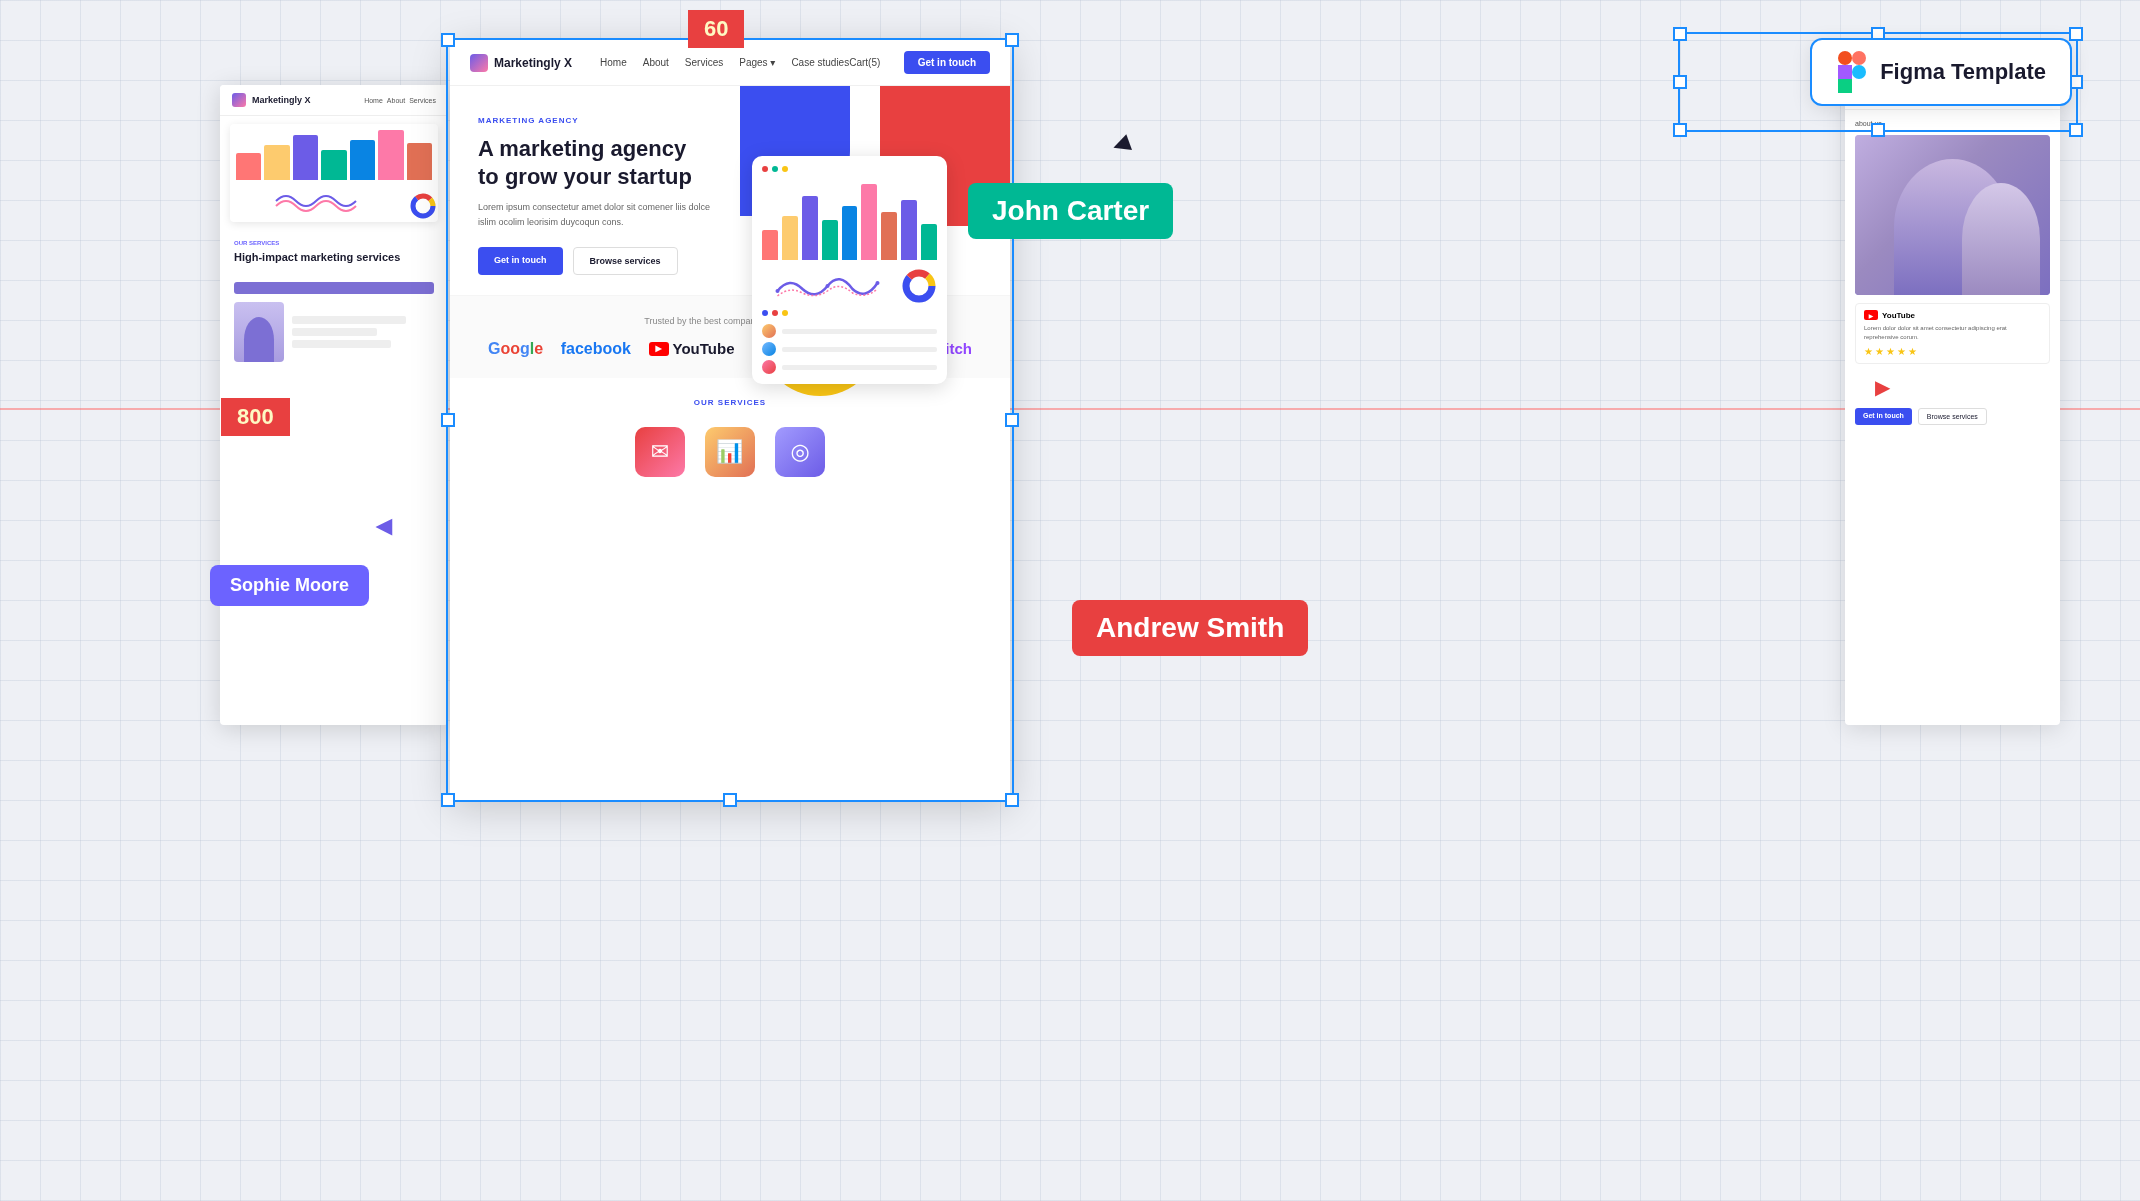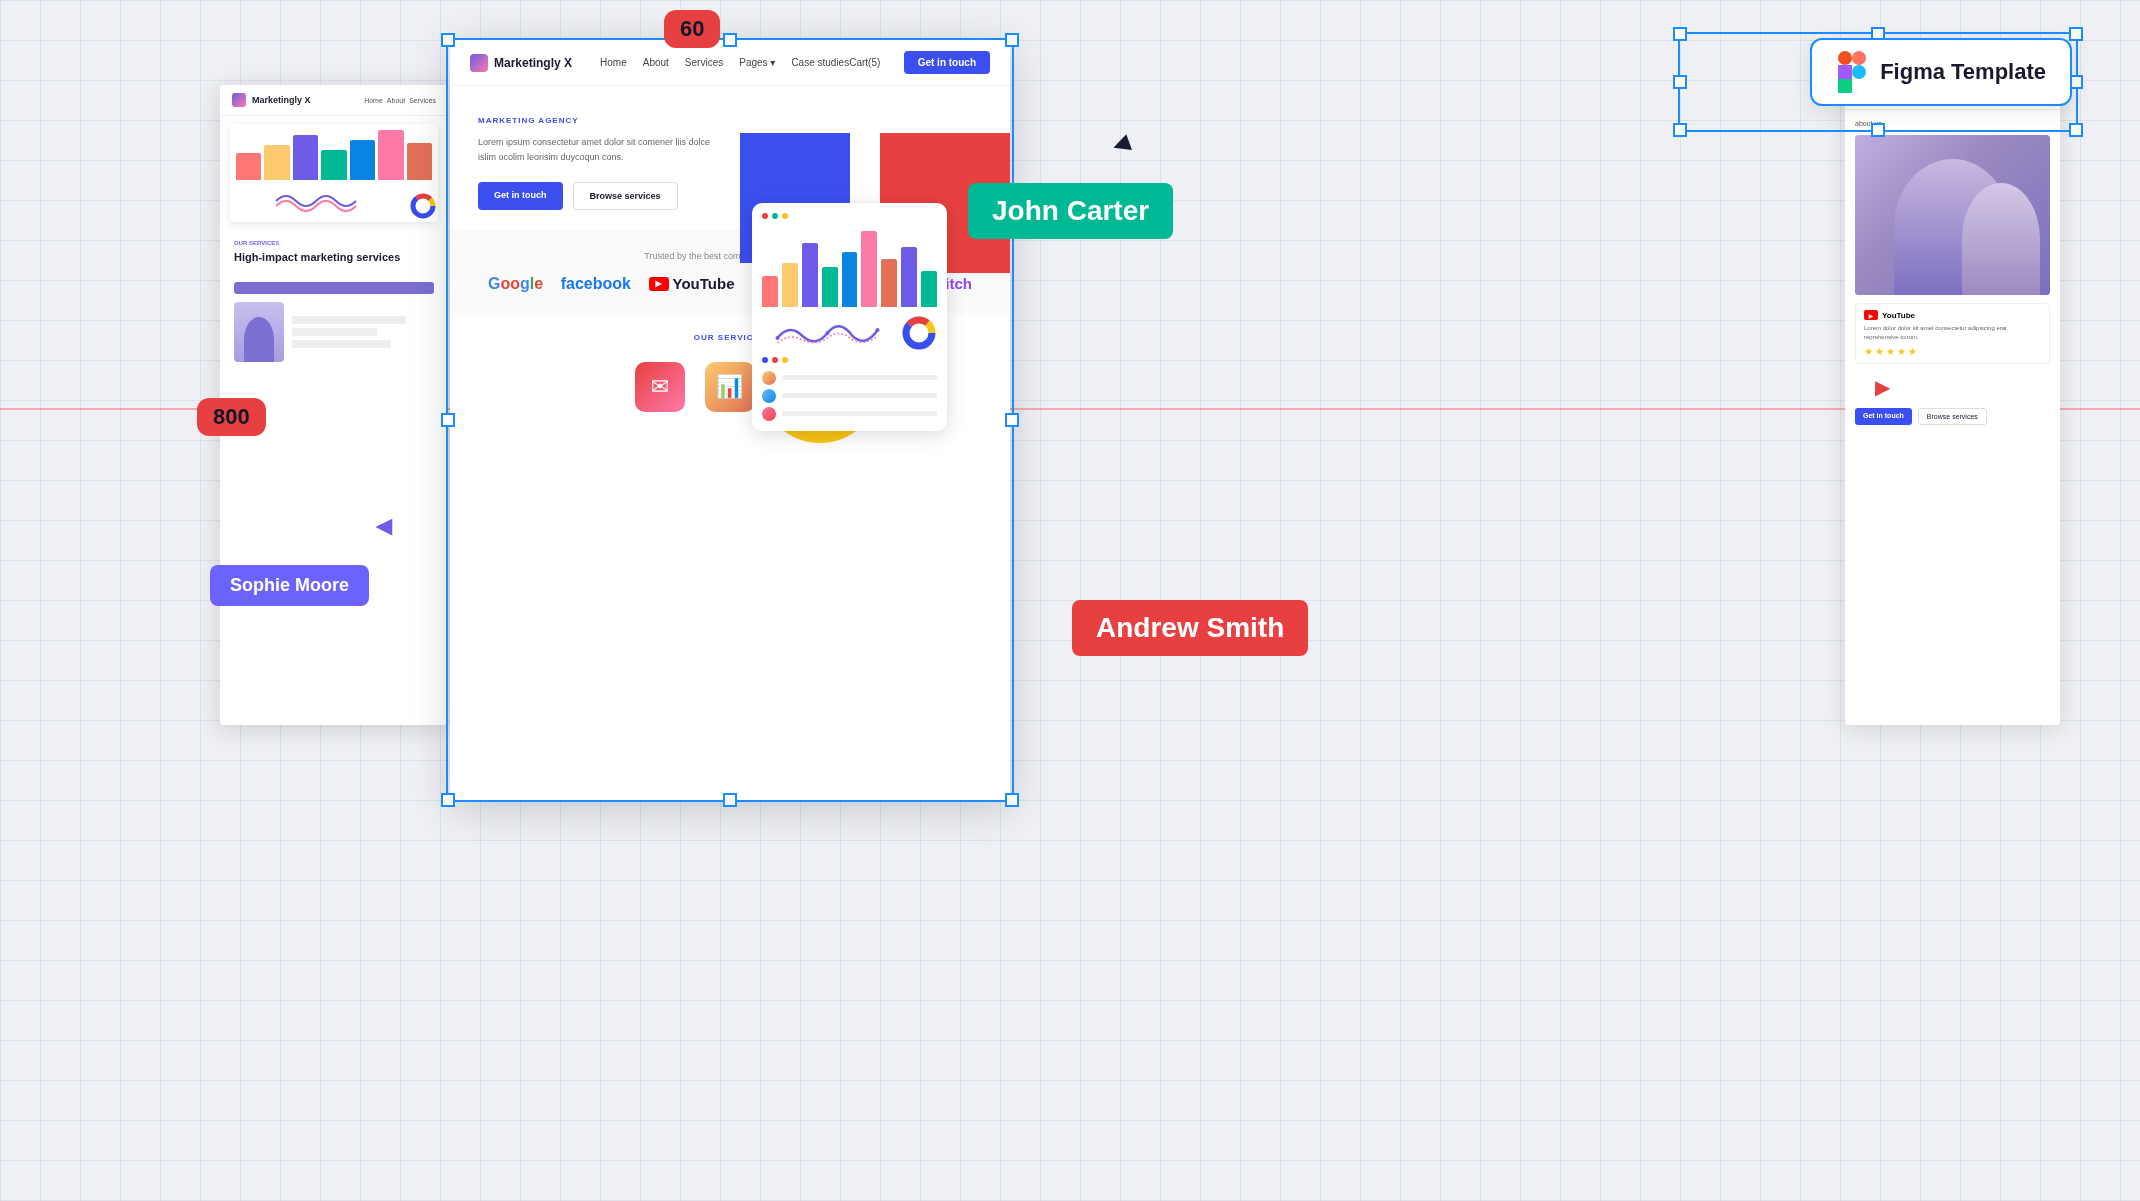--- a/index.html
+++ b/index.html
@@ -17,26 +17,27 @@
     }
     .guide-horizontal {
       position: absolute;
       left: 0; right: 0;
       height: 2px;
       background: rgba(255,100,100,0.5);
     }
     .measure-badge {
       position: absolute;
       background: #e84040;
-      color: #0f172a;
+      color: #fef9c3;
       font-size: 22px;
       font-weight: 700;
       padding: 6px 16px;
-      border-radius: 12px;
+      border-radius: 0;
       z-index: 100;
+      margin-left: 24px;
     }
 
     
     .selection-box {
       position: absolute;
       border: 2px solid #1a8cff;
       z-index: 50;
       pointer-events: none;
     }
     .selection-box .handle {
@@ -212,21 +213,20 @@
     }
     .mf-cart { font-size: 10px; color: #444; margin-right: 8px; }
 
     
     .mf-hero {
       background: #fff;
       padding: 30px 28px 20px;
       display: flex;
       gap: 20px;
       position: relative;
-      align-items: center;
     }
     .mf-hero-left { flex: 1; }
     .mf-agency-label { font-size: 8px; font-weight: 700; color: #3b4ef0; text-transform: uppercase; letter-spacing: 1px; margin-bottom: 10px; }
     .mf-hero-title { font-size: 22px; font-weight: 900; color: #1a1a2e; line-height: 1.25; margin-bottom: 10px; }
     .mf-hero-para { font-size: 9px; color: #666; line-height: 1.7; margin-bottom: 16px; }
     .mf-hero-btns { display: flex; gap: 10px; }
     .mf-btn-primary {
       background: #3b4ef0;
       color: #fff;
       font-size: 9px;
@@ -620,20 +620,24 @@
       <span>Pages ▾</span>
       <span>Case studies</span>
     </div>
     <span class="mf-cart">Cart(5)</span>
     <div class="mf-nav-btn">Get in touch</div>
   </div>
 
   <div class="mf-hero">
     <div class="mf-hero-left">
       <div class="mf-agency-label">MARKETING AGENCY</div>
+      <div class="mf-hero-title">
+        <span>A marketing agency</span><br>
+        <span>to grow your startup</span>
+      </div>
       <div class="mf-hero-para">Lorem ipsum consectetur amet dolor sit comener liis dolce islim ocolim leorisim duycoqun cons.</div>
       <div class="mf-hero-btns">
         <div class="mf-btn-primary">Get in touch</div>
         <div class="mf-btn-outline">Browse services</div>
       </div>
     </div>
     <div class="mf-hero-right">
       <div class="mf-hero-bg-shapes">
         <div class="mf-shape-red"></div>
         <div class="mf-shape-blue"></div>

